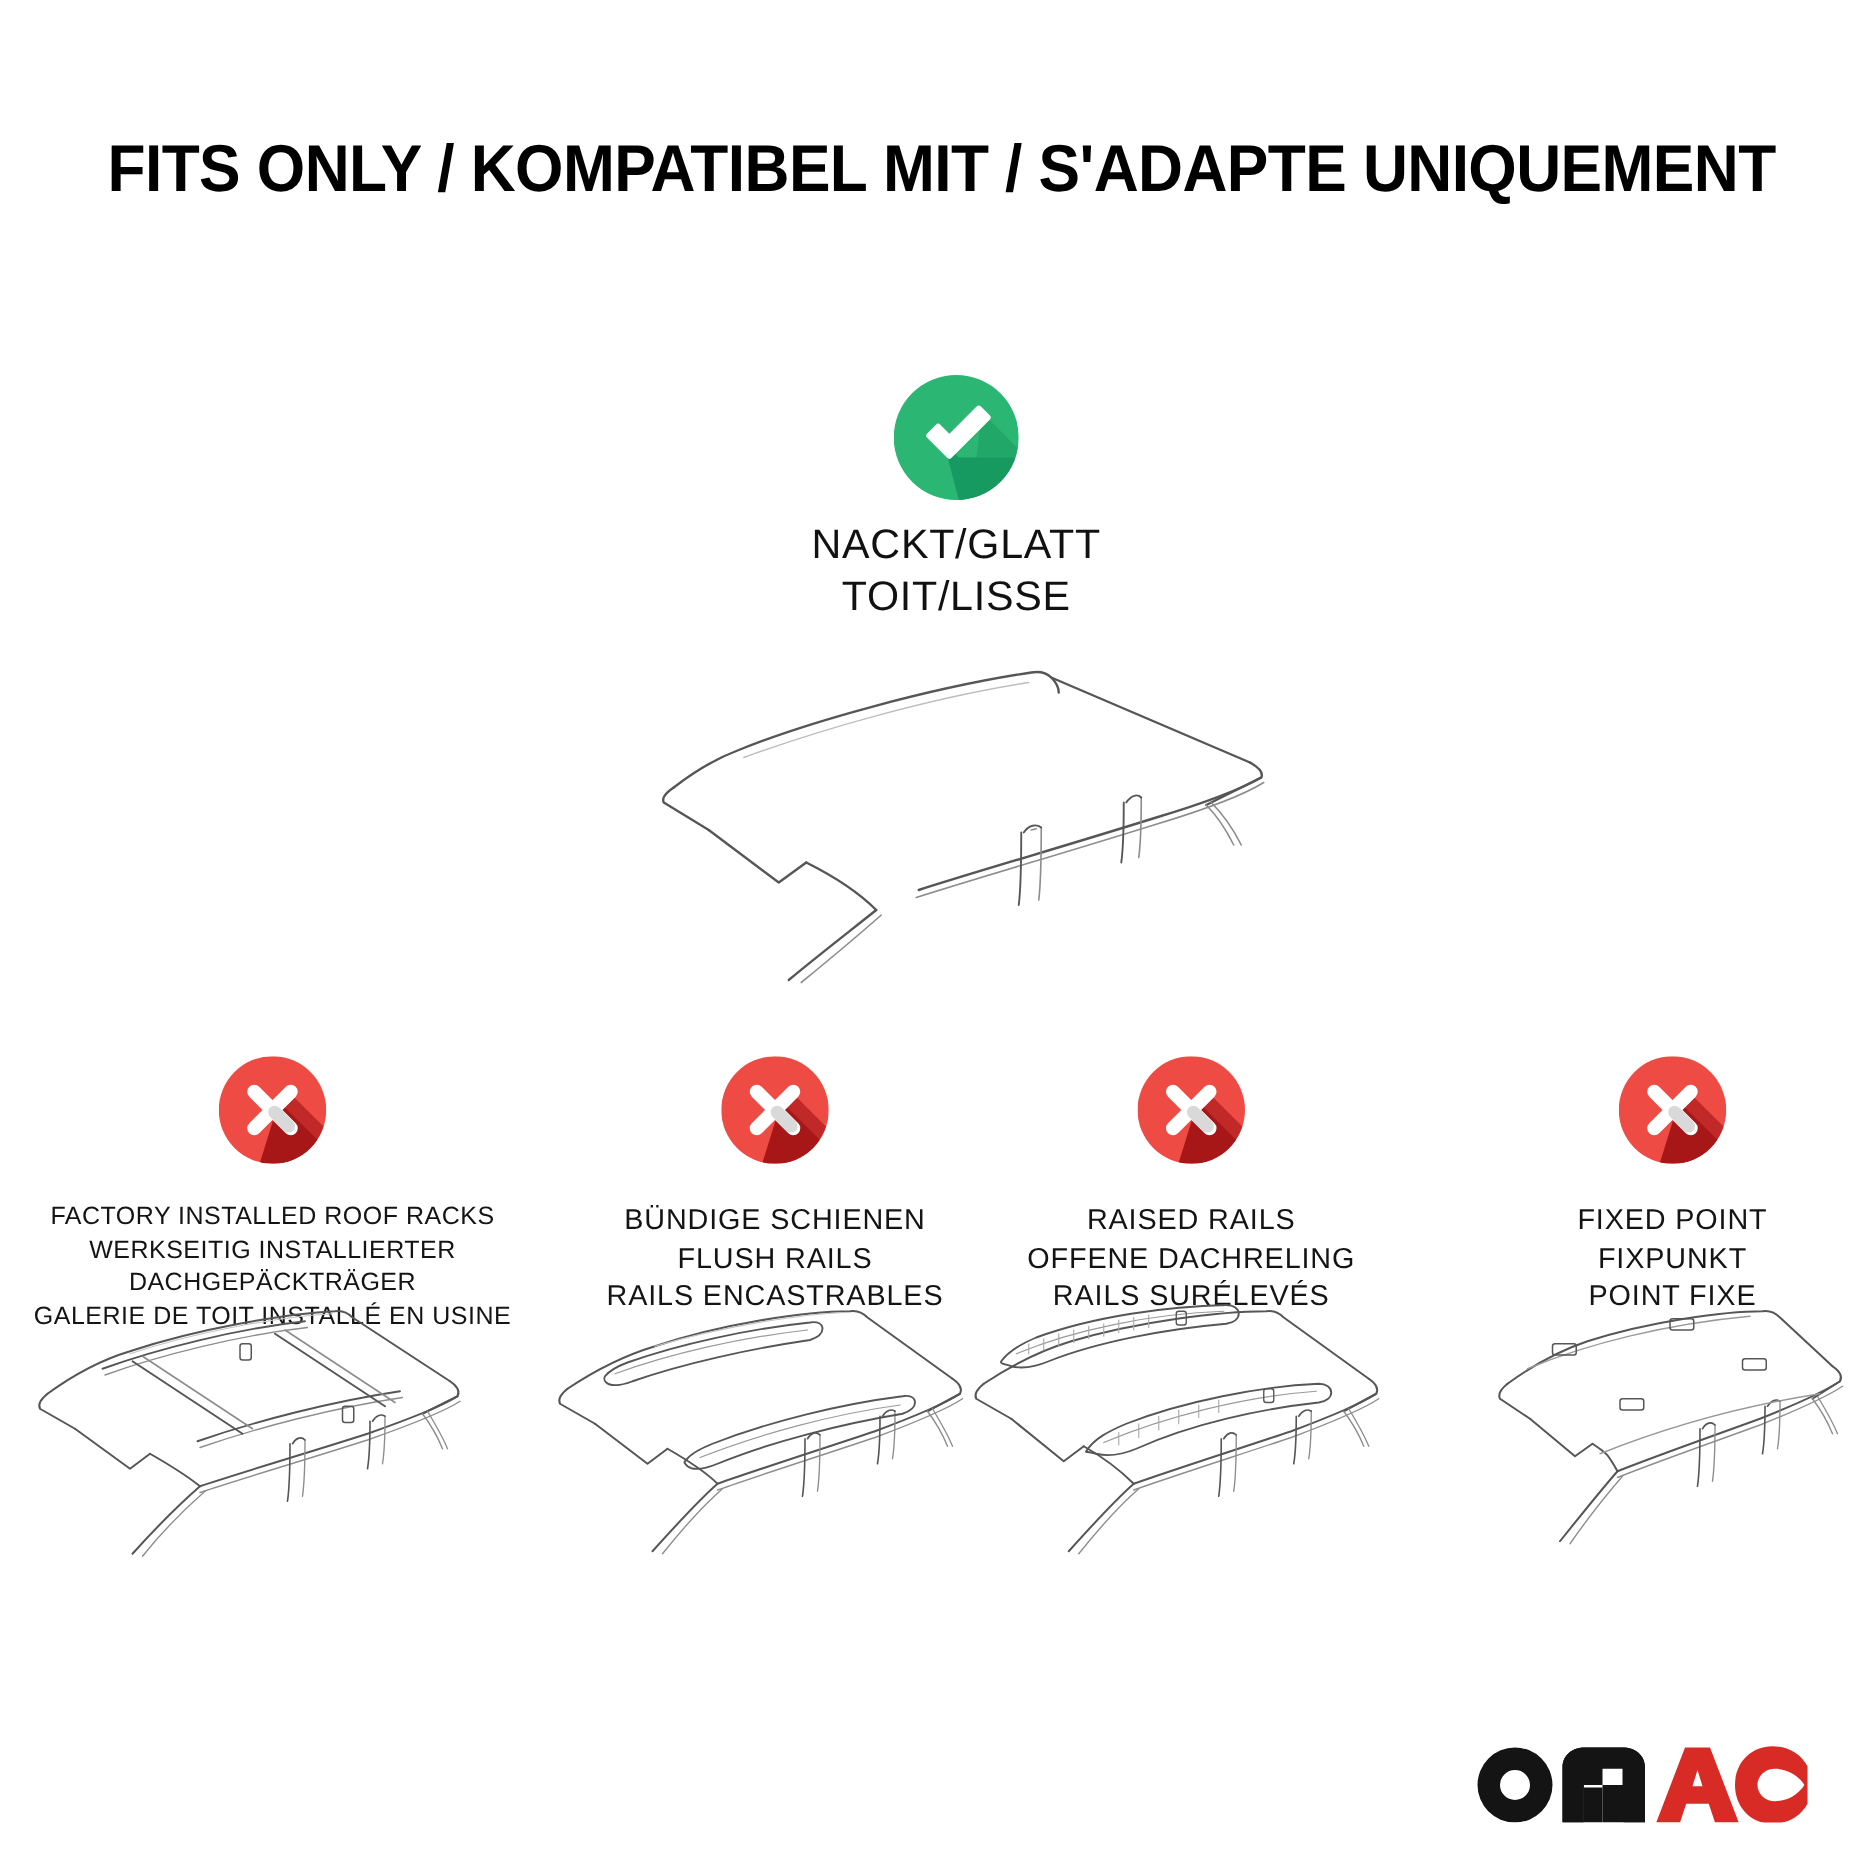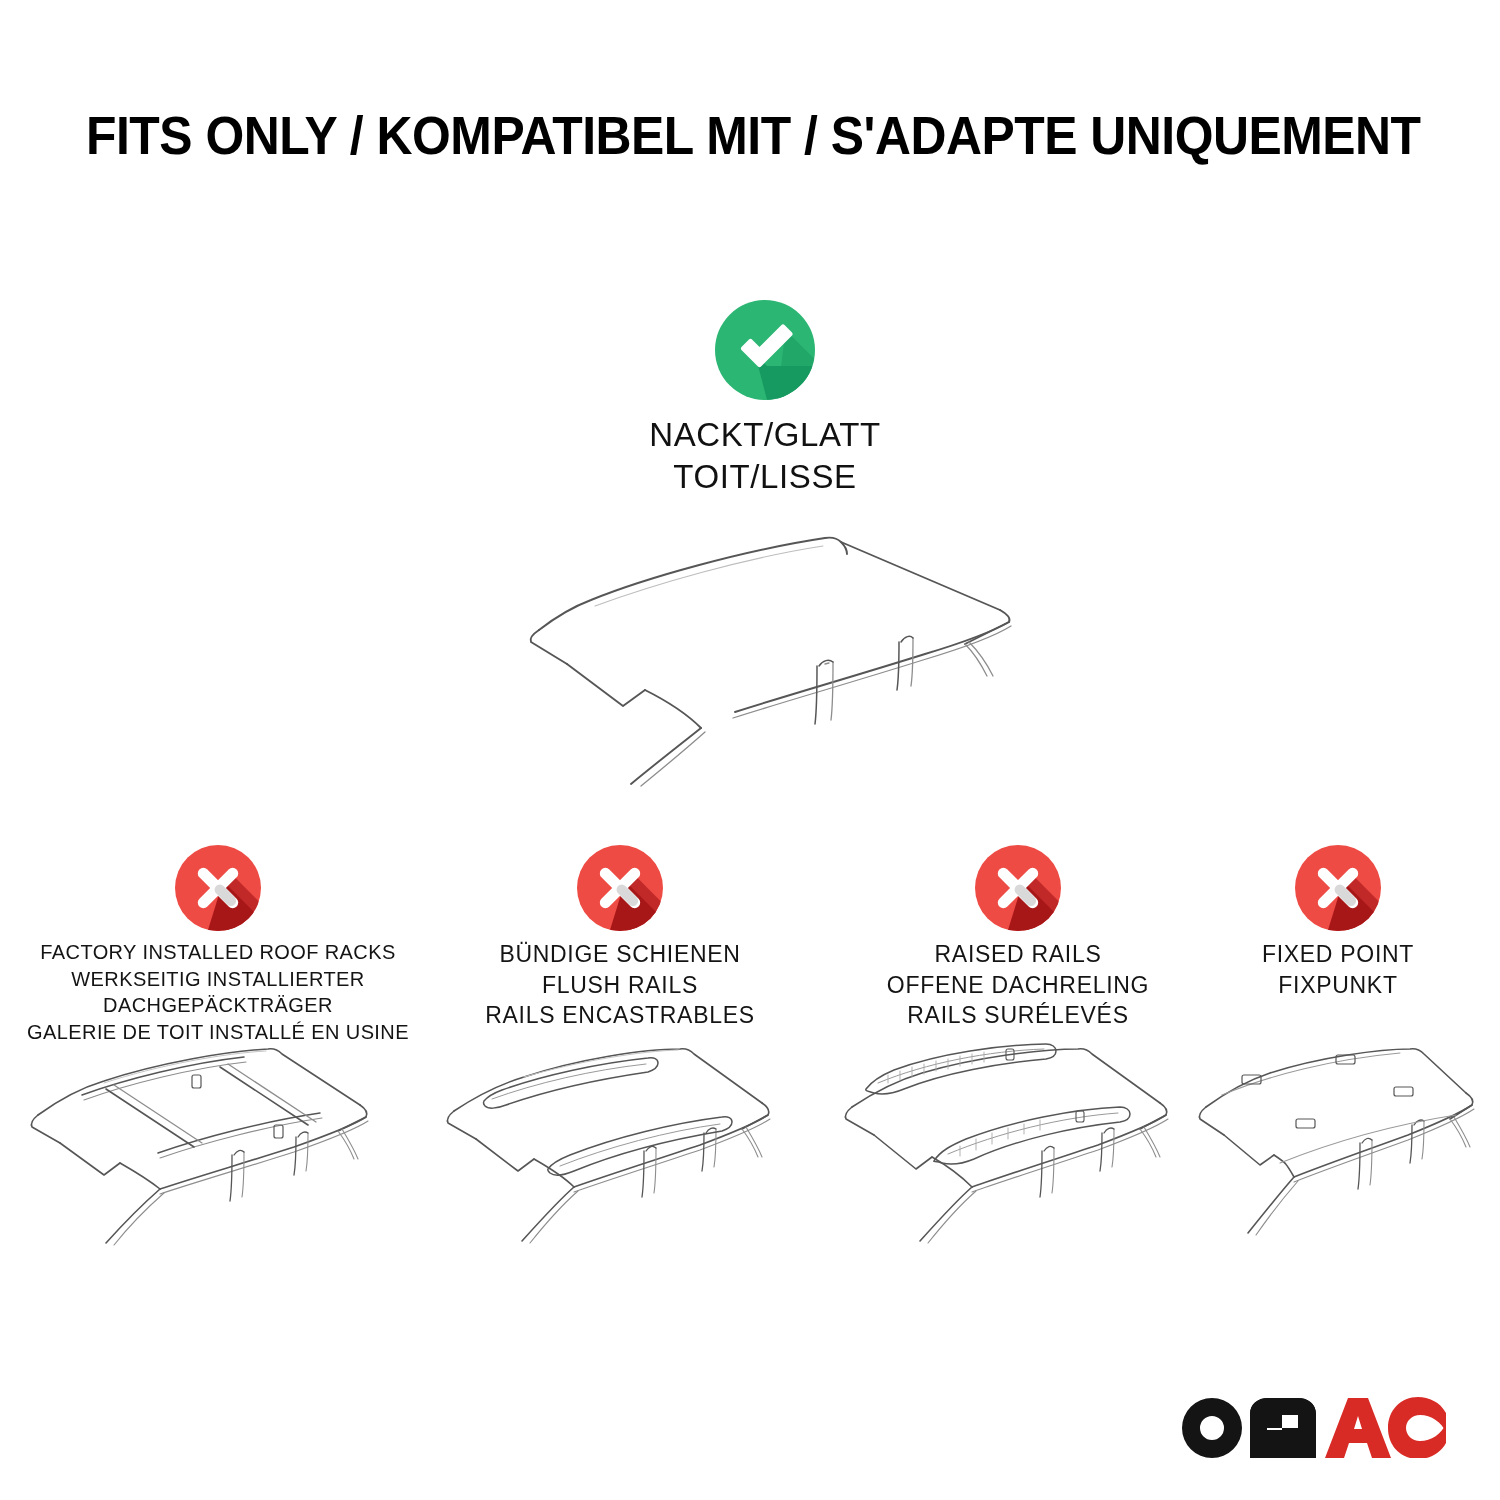--- a/index.html
+++ b/index.html
@@ -72,42 +72,42 @@
     top:0;
     text-align:center;
   }
   .col-badge{
     width:86px;height:86px;
     margin:0 auto;
   }
   .col-badge svg{display:block;width:86px;height:86px;}
 
   .label-sm{
-    margin-top:8px;
+    margin-top:29px;
     font-family:"Liberation Sans", sans-serif;
     font-weight:300;
     font-size:23px;
     line-height:1.33;
     letter-spacing:0.7px;
     color:#141414;
   }
   .label-sm div{white-space:nowrap;}
   .label-sm.tight{font-size:20px;letter-spacing:0.4px;}
 
   .col-art{
     position:absolute;
     left:0;
     width:100%;
   }
   .col-art svg{display:block;width:100%;height:100%;}
 
   
   #col-0{ left:8px;  width:420px; }
   #col-1{ left:432px;width:376px; }
-  #col-2{ left:830px;width:376px; }
+  #col-2{ left:765px;width:376px; }
   #col-3{ left:1188px;width:300px; }
 
   #col-0 .col-art{ top:192px; height:225px; }
   #col-1 .col-art{ top:196px; height:220px; }
   #col-2 .col-art{ top:196px; height:220px; }
   #col-3 .col-art{ top:196px; height:220px; }
 
   
   .logo{
     position:absolute;
@@ -379,20 +379,21 @@
           <g stroke="#ffffff" stroke-width="13" stroke-linecap="round">
             <line x1="33" y1="33" x2="67" y2="67"></line>
             <line x1="67" y1="33" x2="33" y2="67"></line>
           </g>
           <line x1="52" y1="52" x2="65" y2="65" stroke="#d9d9d9" stroke-width="12" stroke-linecap="round"></line>
         </svg>
       </div>
       <div class="label-sm">
         <div>FIXED POINT</div>
         <div>FIXPUNKT</div>
+        <div>POINT FIXE</div>
       </div>
       <div class="col-art">
         <svg viewBox="0 0 300 220" xmlns="http://www.w3.org/2000/svg" fill="none" stroke="#565656" stroke-width="1.6" stroke-linecap="round" stroke-linejoin="round">
           <path d="M18 66 C40 50 64 38 82 32 C132 16 192 8 222 8 C228 7 232 9 236 13 L278 52"></path>
           <path d="M278 52 C284 56 286 60 284 64 L262 78"></path>
           <path d="M284 64 C272 72 250 82 220 94 C176 110 136 124 106 136"></path>
           <path d="M286 68 C274 76 250 87 220 99 C176 115 136 129 106 141" stroke="#8d8d8d" stroke-width="1.1"></path>
           <path d="M18 66 C13 70 10 74 12 78 L36 94"></path>
           <path d="M36 94 L72 124 L86 114"></path>
           <path d="M86 114 C98 122 98 122 106 136"></path>

